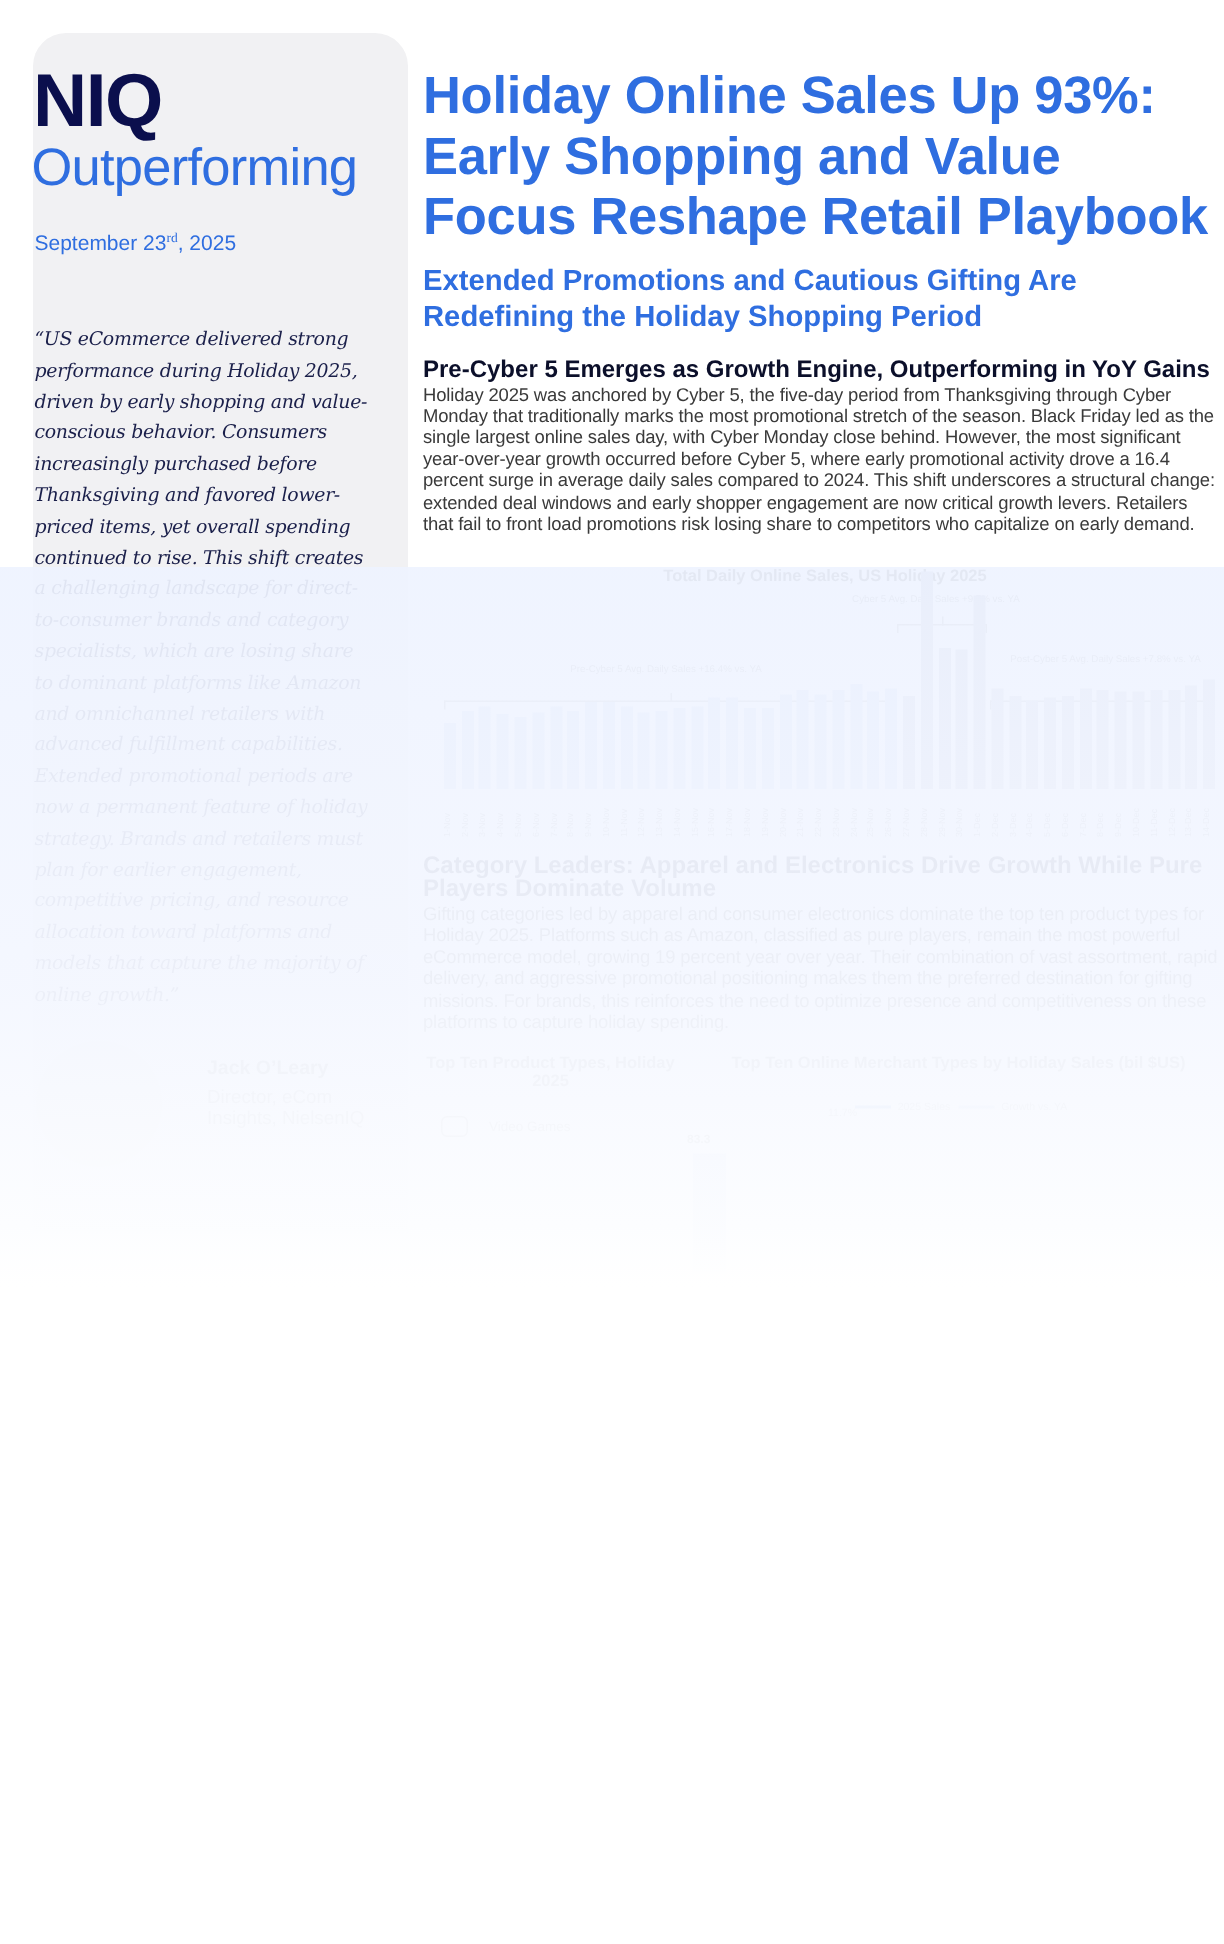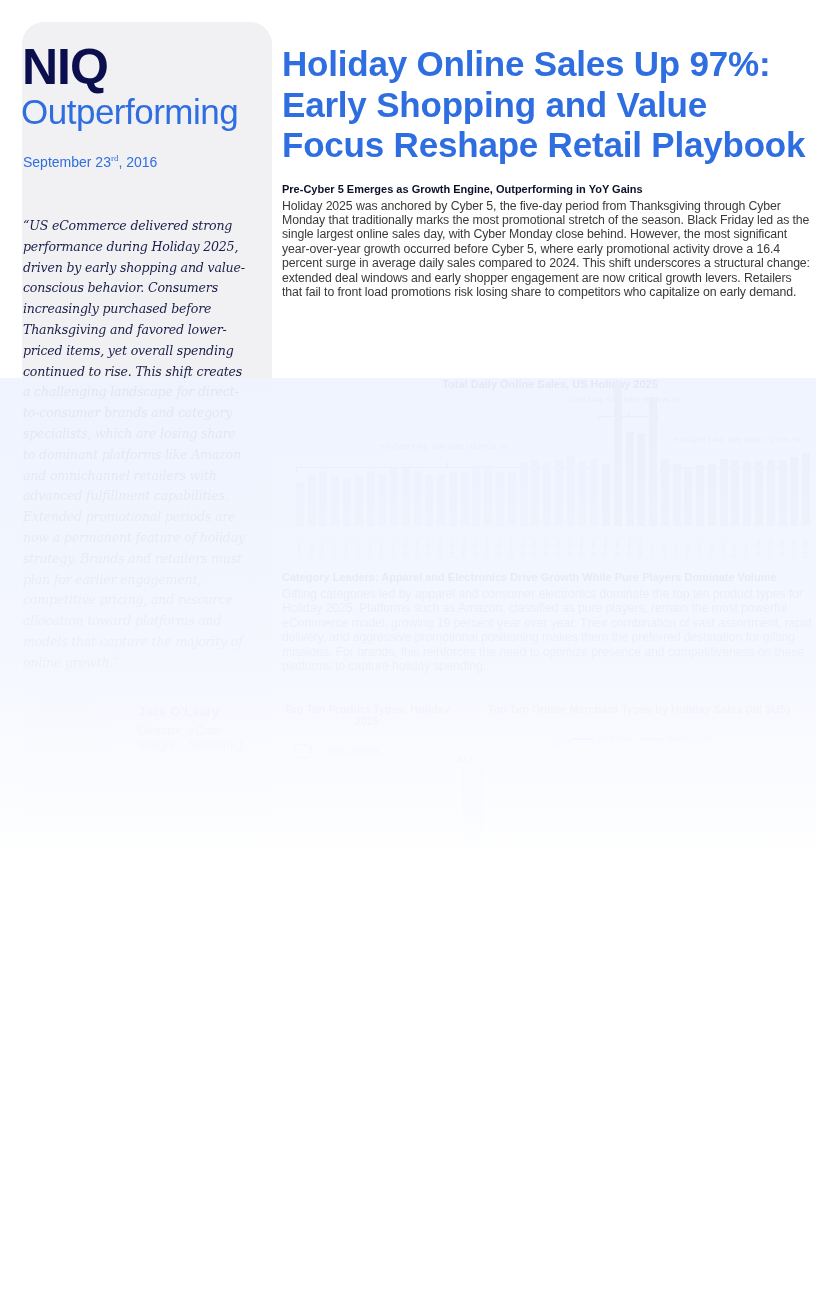--- a/index.html
+++ b/index.html
@@ -50,21 +50,21 @@
     .main { position: absolute; left: 282px; top: 44px; width: 530px; }
     .headline {
       font-weight: 700; font-size: 35px; line-height: 40.5px;
       color: #2f6ee0; letter-spacing: -0.2px;
     }
     .subhead {
       margin-top: 9px; font-weight: 700; font-size: 19.5px; line-height: 24px;
       color: #2f6ee0;
     }
     .section-h {
-      margin-top: 16px; font-weight: 700; font-size: 11px; line-height: 15px;
+      margin-top: 16px; font-weight: 700; font-size: 16px; line-height: 15px;
       color: #0b0f2a;
     }
     .body-p {
       margin-top: 2px; font-size: 12.3px; line-height: 14.4px; color: #3a3a3a;
       letter-spacing: -0.1px;
     }
 
     .chart {
       position: absolute; left: 284px; top: 378px; width: 532px; height: 180px;
     }
@@ -119,31 +119,32 @@
         rgba(255,255,255,1) 918px);
       pointer-events: none;
     }
   </style>
 </head>
 <body>
 
 <div class="sidebar"></div>
 <div class="logo-niq">NIQ</div>
 <div class="logo-persp">Outperforming</div>
-<div class="date"><span>September 23</span><sup>rd</sup><span>, 2016</span></div>
+<div class="date"><span>September 23</span><sup>rd</sup><span>, 2025</span></div>
 <div class="quote">“US eCommerce delivered strong performance during Holiday 2025, driven by early shopping and value-conscious behavior. Consumers increasingly purchased before Thanksgiving and favored lower-priced items, yet overall spending continued to rise. This shift creates a challenging landscape for direct-to-consumer brands and category specialists, which are losing share to dominant platforms like Amazon and omnichannel retailers with advanced fulfillment capabilities. Extended promotional periods are now a permanent feature of holiday strategy. Brands and retailers must plan for earlier engagement, competitive pricing, and resource allocation toward platforms and models that capture the majority of online growth.”</div>
 
 <div class="author">
   <div class="avatar"></div>
   <div class="author-name">Jack O’Leary</div>
   <div class="author-title">Director, eCom Insights, NielsenIQ</div>
 </div>
 
 <div class="main">
-  <h1 class="headline">Holiday Online Sales Up 97%: Early Shopping and Value Focus Reshape Retail Playbook</h1>
+  <h1 class="headline">Holiday Online Sales Up 93%: Early Shopping and Value Focus Reshape Retail Playbook</h1>
+  <h2 class="subhead">Extended Promotions and Cautious Gifting Are Redefining the Holiday Shopping Period</h2>
   <h3 class="section-h">Pre-Cyber 5 Emerges as Growth Engine, Outperforming in YoY Gains</h3>
   <p class="body-p">Holiday 2025 was anchored by Cyber 5, the five-day period from Thanksgiving through Cyber Monday that traditionally marks the most promotional stretch of the season. Black Friday led as the single largest online sales day, with Cyber Monday close behind. However, the most significant year-over-year growth occurred before Cyber 5, where early promotional activity drove a 16.4 percent surge in average daily sales compared to 2024. This shift underscores a structural change: extended deal windows and early shopper engagement are now critical growth levers. Retailers that fail to front load promotions risk losing share to competitors who capitalize on early demand.</p>
 </div>
 
 <div class="chart">
   <div class="chart-title">Total Daily Online Sales, US Holiday 2025</div>
   <div class="annot" style="left:60px; top:65px; width:200px;">Pre-Cyber 5 Avg. Daily Sales +16.4% vs. YA</div>
   <div class="bracket" style="left:12px; top:89px; width:302px;"></div>
   <div class="annot" style="left:250px; top:18px; width:180px;">Cyber 5 Avg. Daily Sales +9.7% vs. YA</div>
   <div class="bracket" style="left:314px; top:38px; width:60px;"></div>

